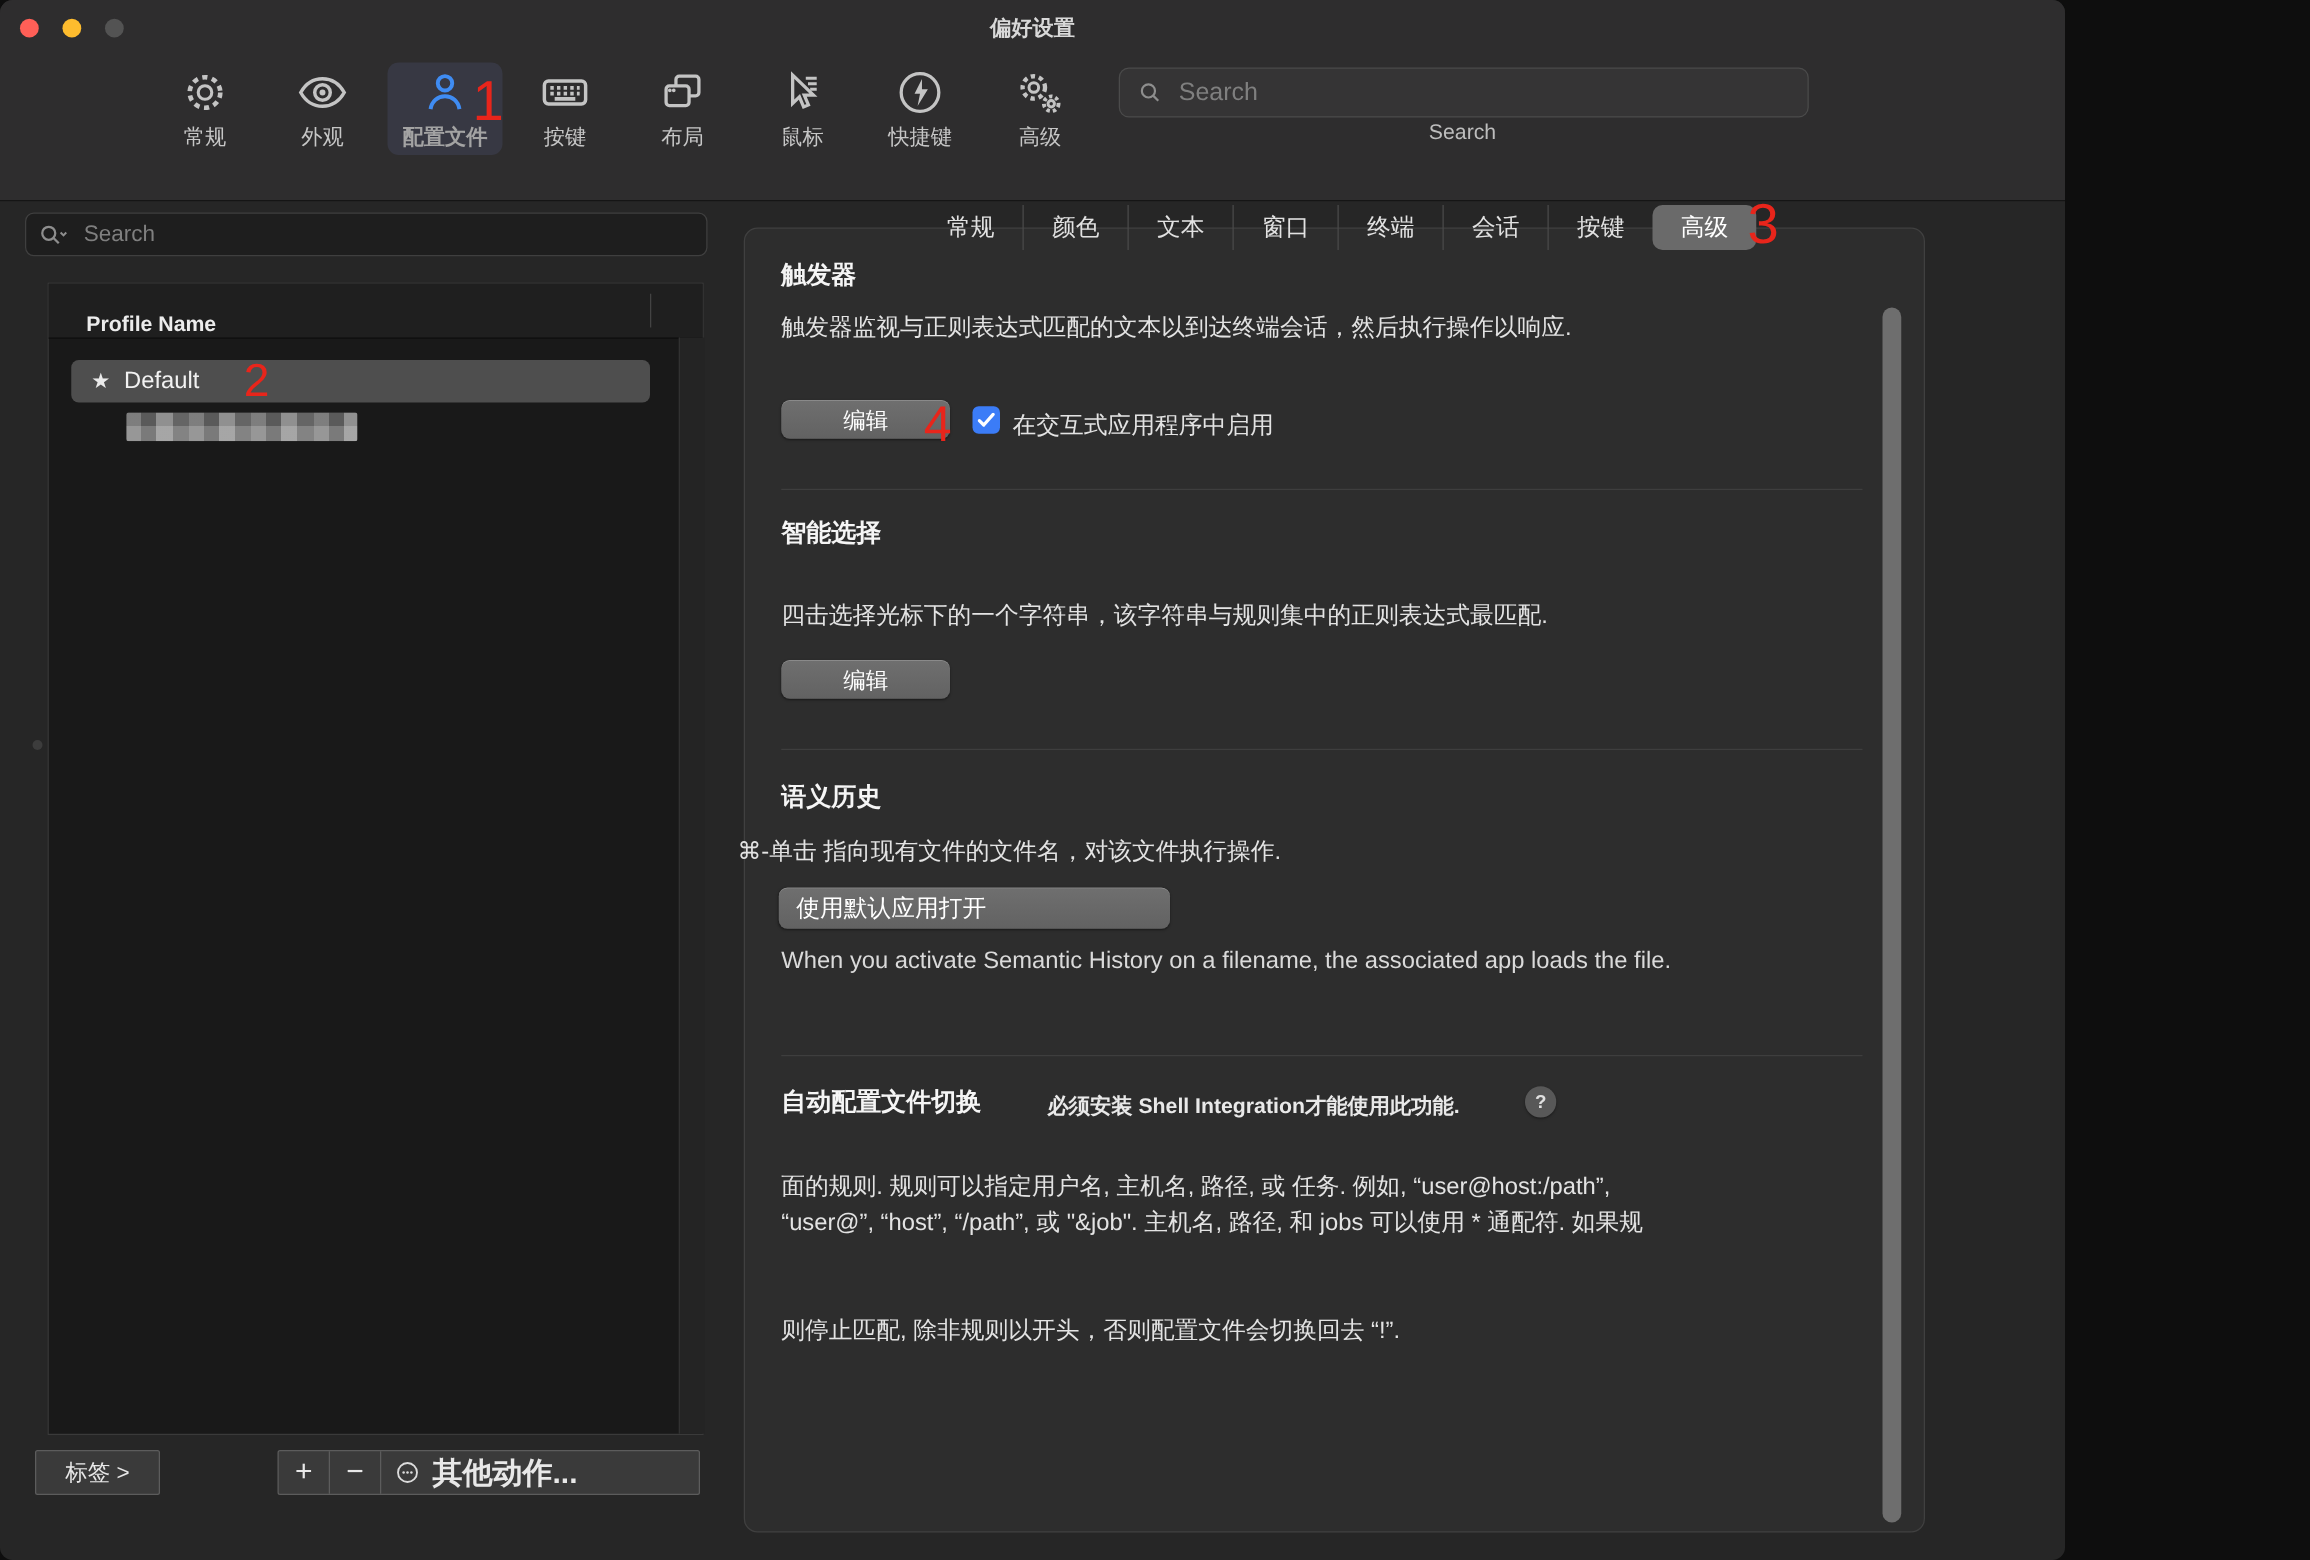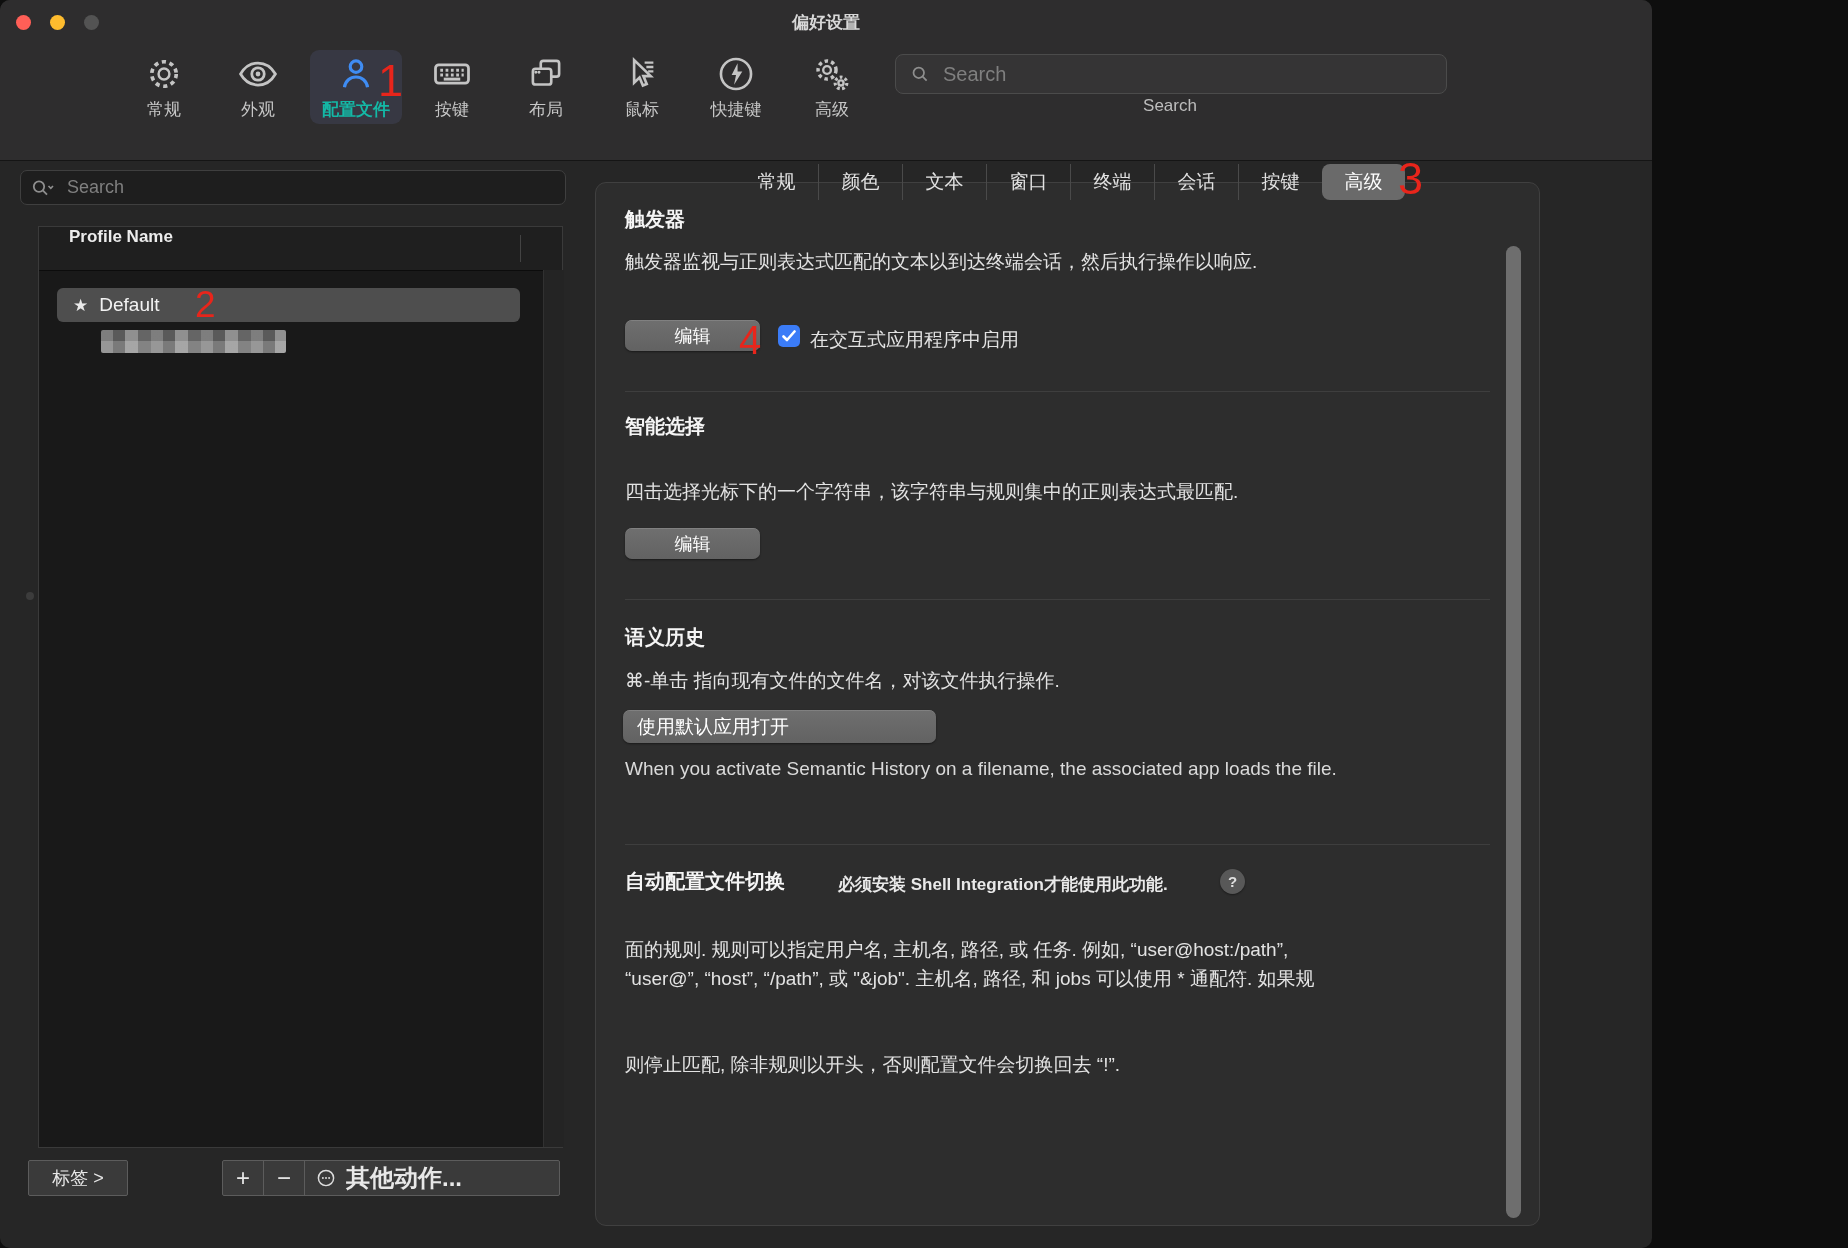--- a/index.html
+++ b/index.html
@@ -6,27 +6,27 @@
     font-family:"Liberation Sans","DejaVu Sans",sans-serif;}
   .abs{position:absolute;}
   .window{position:absolute;left:0;top:0;width:1652px;height:1248px;background:#262626;border-radius:10px;overflow:hidden;}
   .chrome{position:absolute;left:0;top:0;right:0;height:160px;background:#2e2d2e;border-bottom:1px solid #151515;}
   .light{position:absolute;top:15px;width:15px;height:15px;border-radius:50%;}
   .title{position:absolute;left:0;right:0;top:11px;text-align:center;color:#d8d8d8;font-size:17px;font-weight:700;}
   .ti{position:absolute;top:50px;width:92px;height:74px;display:flex;flex-direction:column;align-items:center;justify-content:flex-start;border-radius:9px;}
   .ti .ic{height:47px;display:flex;align-items:center;justify-content:center;}
   .ti .lb{font-size:17px;color:#c6c6c6;margin-top:1px;}
   .ti.sel{background:rgba(140,160,255,0.10);}
-  .ti.sel .lb{color:#14b8a6;font-weight:600;}
+  .ti.sel .lb{color:#a3a3a3;font-weight:600;}
   .ann{position:absolute;color:#e8251b;font-weight:400;line-height:1;z-index:50;}
   .sfield{position:absolute;border:1px solid #4b4b4b;background:rgba(255,255,255,0.035);border-radius:8px;display:flex;align-items:center;}
   .sfield input{background:transparent;border:none;outline:none;color:#dddddd;width:100%;}
   .sfield input::placeholder{color:#7f7f7f;}
   .table{position:absolute;left:38px;top:226px;width:525px;height:922px;background:#191919;border:1px solid #3a3a3a;box-sizing:border-box;}
-  .thead{position:absolute;left:0;right:0;top:0;height:43px;background:#1f1f1f;border-bottom:1px solid #0c0c0c;display:flex;align-items:flex-start;}
+  .thead{position:absolute;left:0;right:0;top:0;height:43px;background:#1f1f1f;border-bottom:1px solid #0c0c0c;display:flex;align-items:flex-end;}
   .row-sel{position:absolute;left:18px;top:61px;width:463px;height:34px;background:#4e4e4e;border-radius:6px;display:flex;align-items:center;color:#f2f2f2;}
   .mosaic{position:absolute;left:62px;top:103px;width:185px;height:23px;border-radius:2px;
     background:
       repeating-linear-gradient(90deg,rgba(255,255,255,.28) 0 12px,rgba(255,255,255,.08) 12px 24px,rgba(255,255,255,.38) 24px 37px,rgba(255,255,255,.14) 37px 50px),
       repeating-linear-gradient(0deg,#6f6f6f 0 12px,#4c4c4c 12px 23px);}
   .btn{display:flex;align-items:center;justify-content:center;color:#fff;
     background:linear-gradient(#6f6f6f,#626262);border-radius:7px;box-shadow:0 1px 2px rgba(0,0,0,.45),inset 0 0.5px 0 rgba(255,255,255,.25);}
   .panel{position:absolute;left:595px;top:182px;width:945px;height:1044px;background:#2d2d2d;border:1px solid #404040;border-radius:11px;box-sizing:border-box;}
   .tabbar{position:absolute;left:735px;top:164px;height:36px;display:flex;z-index:10;}
   .tab{width:83px;height:36px;display:flex;align-items:center;justify-content:center;color:#e2e2e2;font-size:19px;}
@@ -233,21 +233,21 @@
   </div>
   <div class="body-t" style="left:810px;top:327px;">在交互式应用程序中启用</div>
   <div class="divider" style="top:391px;"></div>
 
   <div class="h1" style="left:625px;top:413px;">智能选择</div>
   <div class="body-t" style="left:625px;top:479px;">四击选择光标下的一个字符串，该字符串与规则集中的正则表达式最匹配.</div>
   <div class="btn abs" style="left:625px;top:528px;width:135px;height:31px;font-size:18px;">编辑</div>
   <div class="divider" style="top:599px;"></div>
 
   <div class="h1" style="left:625px;top:624px;">语义历史</div>
-  <div class="body-t" style="left:625px;top:668px;">⌘-单击 指向现有文件的文件名，对该文件执行操作.</div>
+  <div class="body-t" style="left:590px;top:668px;">⌘-单击 指向现有文件的文件名，对该文件执行操作.</div>
   <div class="btn abs" style="left:623px;top:710px;width:313px;height:33px;justify-content:flex-start;border-radius:7px;">
     <span style="margin-left:14px;font-size:19px;">使用默认应用打开</span>
 
   </div>
   <div class="body-t" style="left:625px;top:758px;color:#dadada;">When you activate Semantic History on a filename, the associated app loads the file.</div>
   <div class="divider" style="top:844px;"></div>
 
   <div class="h1" style="left:625px;top:868px;">自动配置文件切换</div>
   <div class="abs" style="left:838px;top:873px;font-size:17px;font-weight:600;color:#e9e9e9;">必须安装 Shell Integration才能使用此功能.</div>
   <div class="abs" style="left:1220px;top:869px;width:25px;height:25px;border-radius:50%;background:#585858;display:flex;align-items:center;justify-content:center;color:#e0e0e0;font-size:15px;font-weight:700;box-shadow:0 1px 2px rgba(0,0,0,.4);">?</div>

